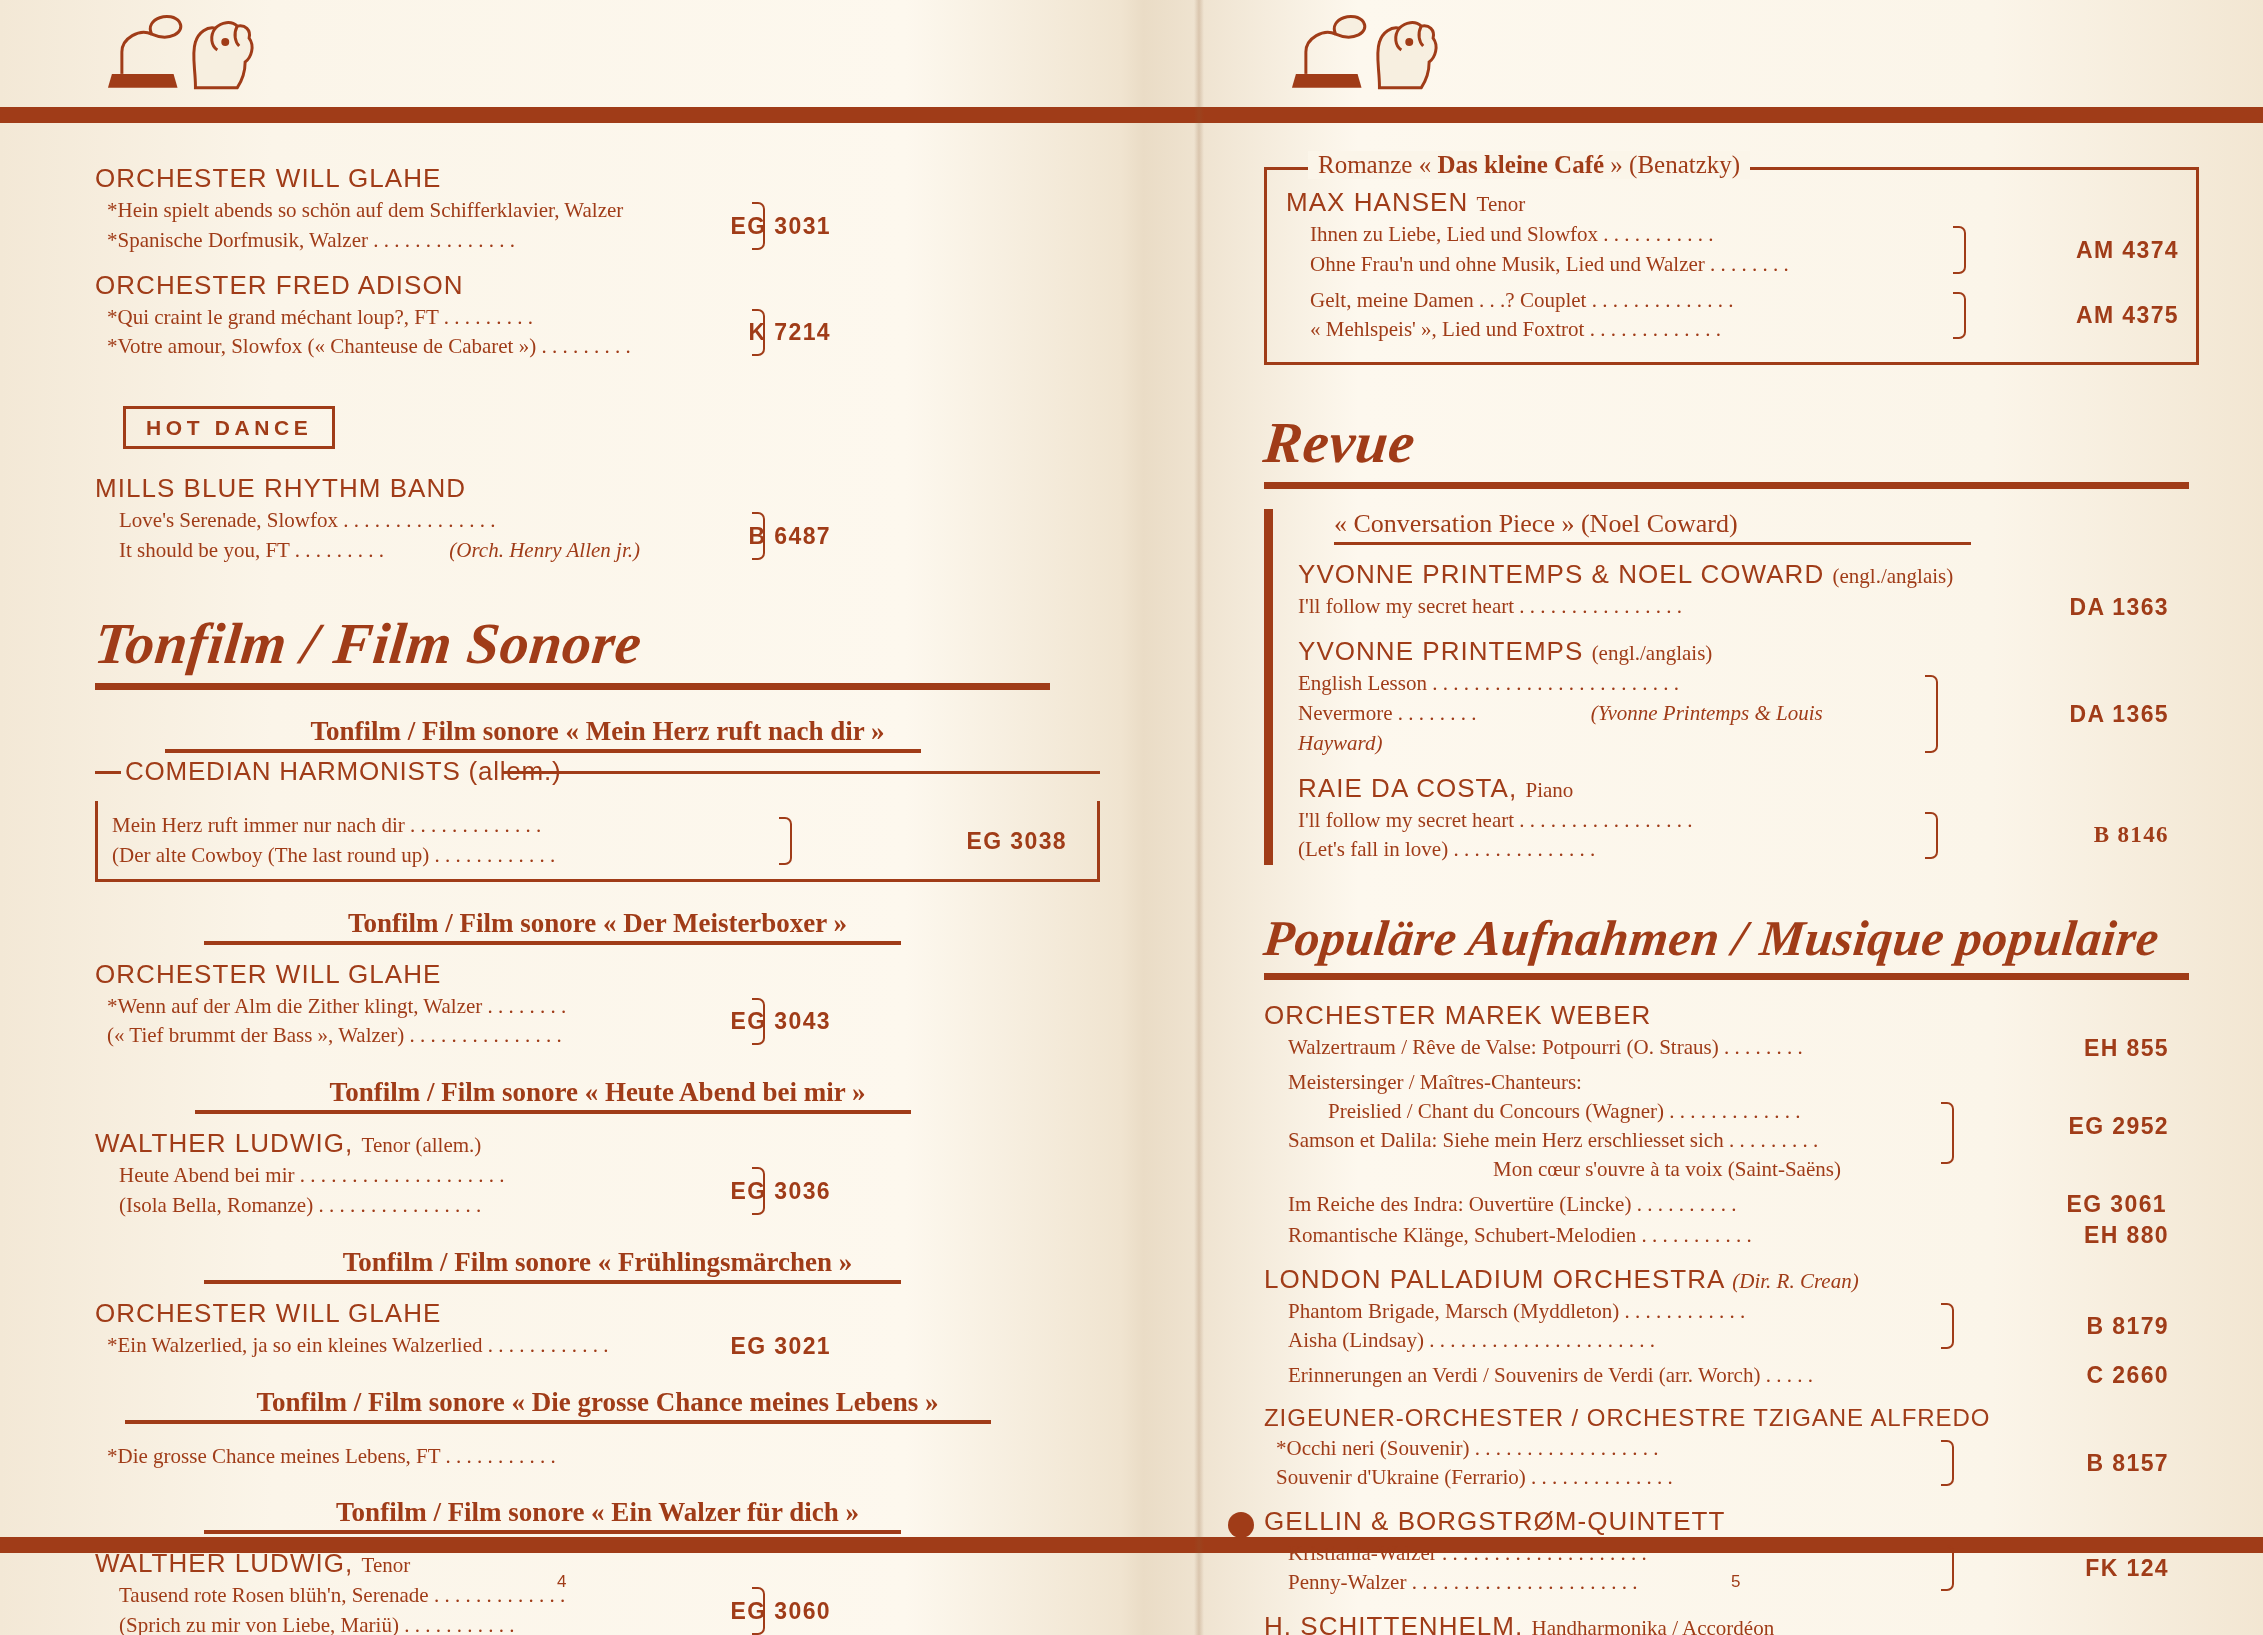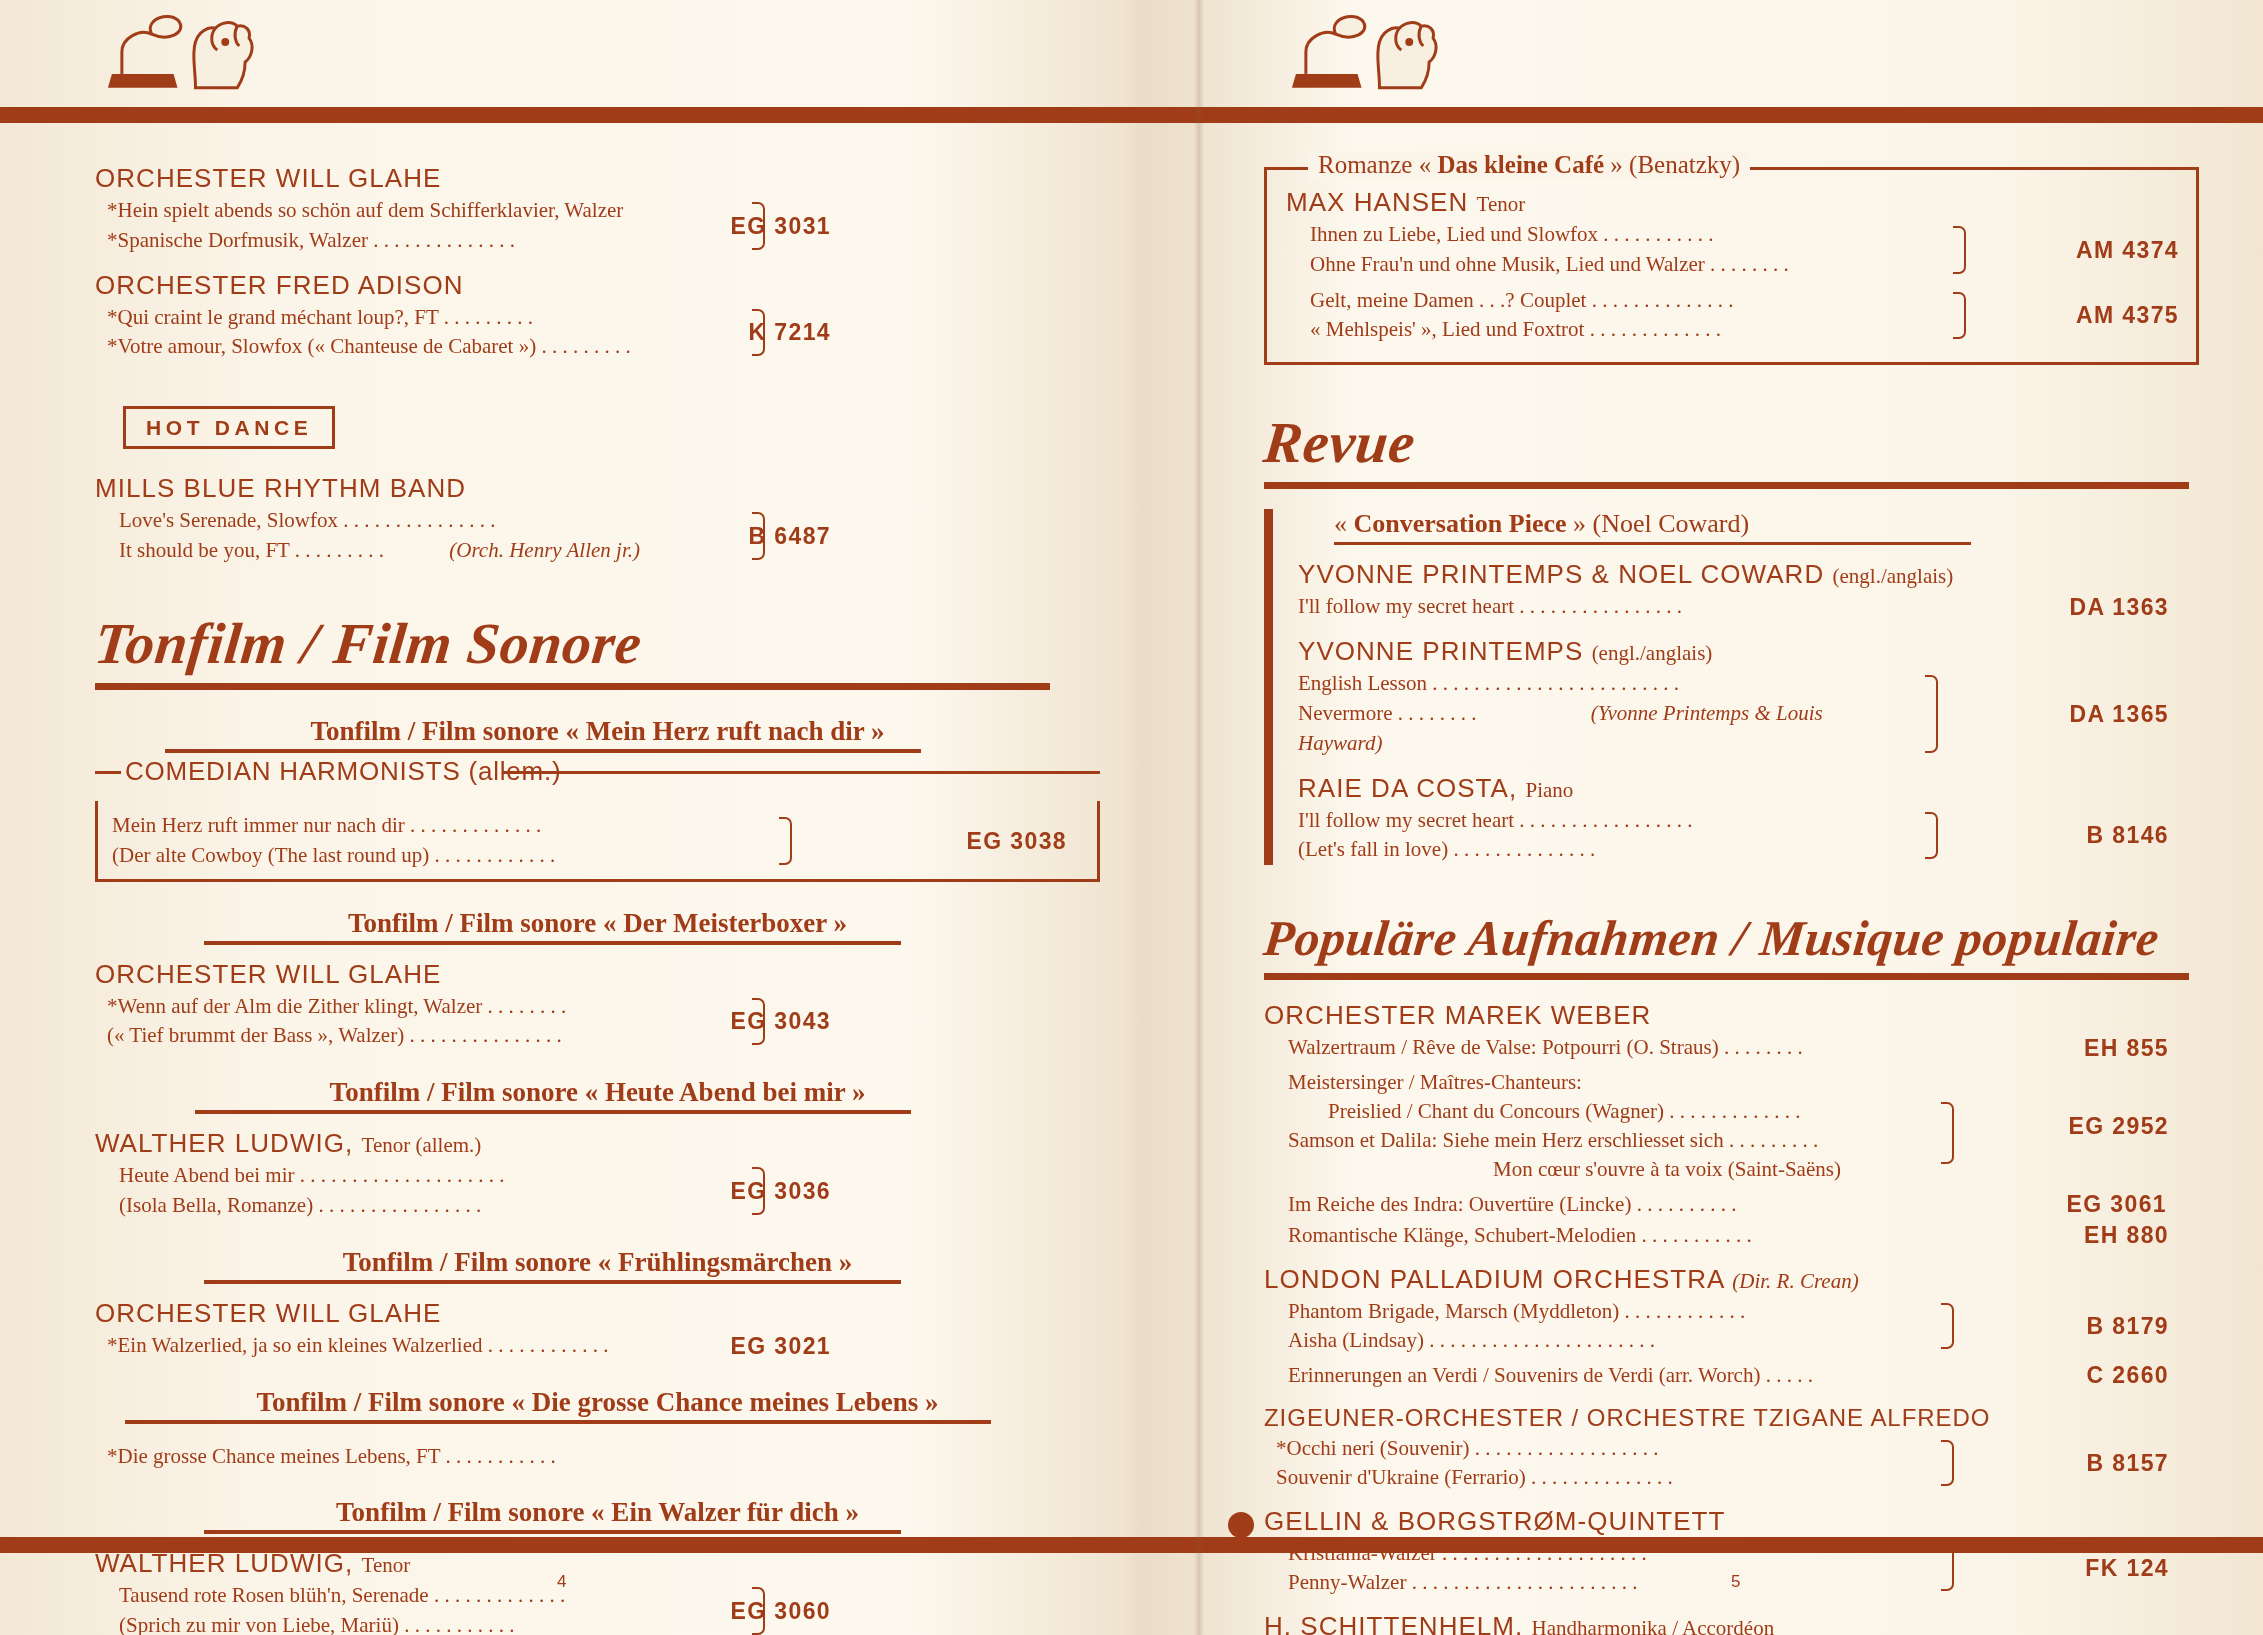--- a/index.html
+++ b/index.html
@@ -109,21 +109,21 @@
   }
   .opbox .optitle b{font-weight:bold;}
   .opbox .inner{position:relative;z-index:1;padding:6px 0 0 22px;}
 
   .revbar{position:absolute;left:0;top:0;bottom:0;width:9px;background:#a03c18;}
   .revblock{position:relative;padding-left:34px;margin-top:12px;}
 
   .quote-title{
     font-family:"Liberation Serif",serif;font-size:26px;margin:6px 0 10px 0;
   }
-  .quote-title b{font-weight:bold;text-align:right;}
+  .quote-title b{font-weight:normal;text-align:right;}
   .quote-underline{height:3px;background:#a03c18;width:637px;margin-top:3px;}
 
   .bullet{
     position:absolute;left:-34px;top:8px;width:26px;height:26px;border-radius:50%;
     background:#a03c18;
   }
   .relblock{position:relative;}
   .tight .trk{line-height:1.38;}
   .indent2{padding-left:64px;}
 </style>
@@ -371,21 +371,21 @@
       <div class="artist">
         <span>RAIE DA COSTA,</span>
         <span class="sub">Piano</span>
       </div>
       <div class="grp">
         <div class="lines" style="padding-right:299px;">
           <div class="trk nopad">I'll follow my secret heart . . . . . . . . . . . . . . . . .</div>
           <div class="trk nopad">(Let's fall in love) . . . . . . . . . . . . . .</div>
         </div>
         <div class="brace" style="left:627px;"></div>
-        <div class="cat" style="right:30px;">B 8146</div>
+        <div class="cat" style="right:30px;font-family:Liberation Serif, serif;">B 8146</div>
       </div>
     </div>
 
     <div class="script small">Populäre Aufnahmen / Musique populaire</div>
     <div class="scriptline" style="width:925px;"></div>
 
     <div class="artist">ORCHESTER MAREK WEBER</div>
     <div class="grp tight">
       <div class="lines" style="padding-right:249px;">
         <div class="trk">Walzertraum / Rêve de Valse: Potpourri (O. Straus) . . . . . . . .</div>

